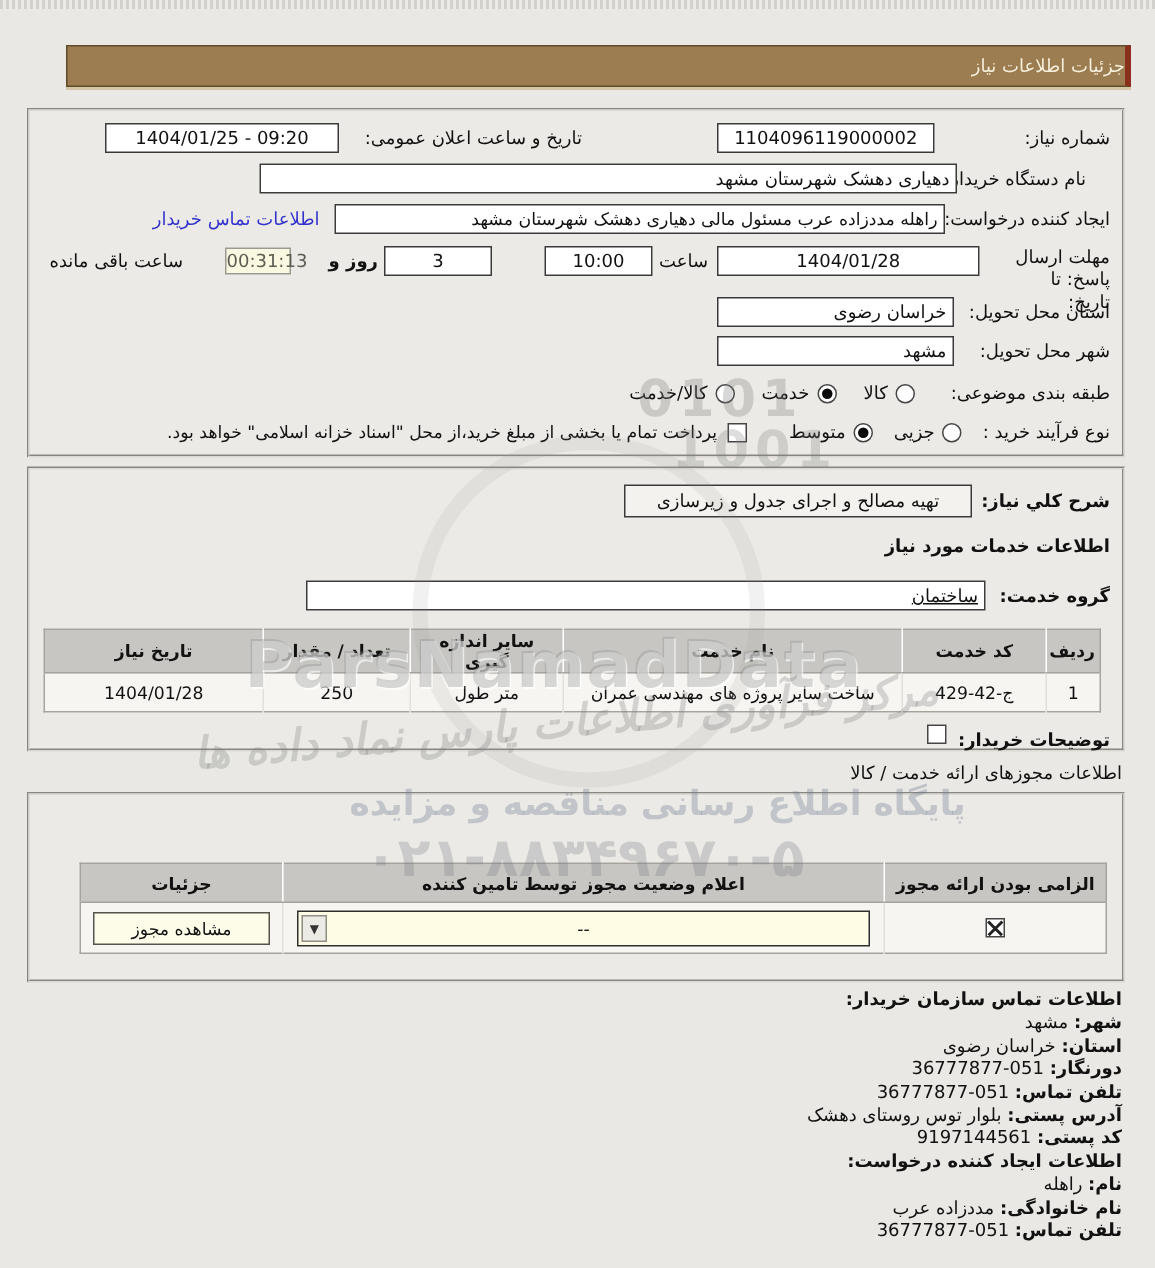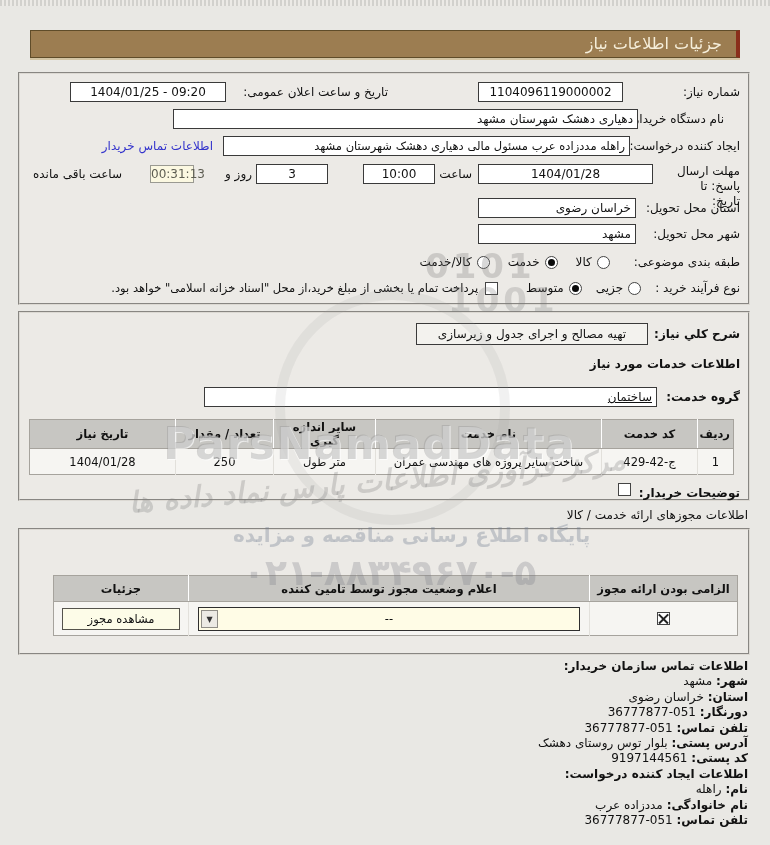--- a/index.html
+++ b/index.html
@@ -10,25 +10,25 @@
     font-family:"DejaVu Sans", sans-serif;
     font-size:12px; color:#111;
     direction:rtl;
   }
   .topstrip{
     position:absolute; left:0; top:0; width:770px; height:6px;
     background:repeating-linear-gradient(90deg,#d2d1cd 0 2px,#eceae6 2px 4px);
   }
   
   .titlebar{
-    position:absolute; left:30px; top:30px; width:710px; height:28px;
+    position:absolute; left:44px; top:30px; width:710px; height:28px;
     background:#9c7d51; color:#f6efdb;
     border:1px solid #5f4c29; border-right:4px solid #8a2f1b;
     box-shadow:0 2px 0 rgba(201,182,138,.7);
-    line-height:26px; text-align:right; padding-right:14px; font-size:16px;
+    line-height:26px; text-align:right; font-size:12px;
   }
   
   .panel{
     position:absolute; background:#eceae6;
     border:2px groove #dcd9d3;
   }
   #panel1{ left:18px; top:72px; width:732px; height:233px; }
   #panel2{ left:18px; top:311px; width:732px; height:190px; }
   #panel3{ left:18px; top:528px; width:732px; height:127px; }
 
@@ -109,21 +109,21 @@
     border:10px solid rgba(155,155,155,.14); border-radius:50%; }
   .wm-digits1{ left:425px; top:246px; font-size:34px; font-weight:bold;
     letter-spacing:4px; color:rgba(125,125,125,.30); direction:ltr; }
   .wm-digits2{ left:448px; top:280px; font-size:34px; font-weight:bold;
     letter-spacing:4px; color:rgba(125,125,125,.26); direction:ltr; }
   .wm-brand{ left:163px; top:418px; font-size:44px; font-weight:bold;
     letter-spacing:1px; color:rgba(140,140,140,.34); direction:ltr;
     text-shadow:1px 1px 0 rgba(255,255,255,.65); }
   .wm-callig{ left:128px; top:464px; font-size:29px; font-weight:bold;
     color:rgba(130,130,130,.30); transform:rotate(-5deg); font-style:italic; }
-  .wm-portal{ left:233px; top:523px; font-size:20px; font-weight:bold;
+  .wm-portal{ left:233px; top:523px; font-size:23px; font-weight:bold;
     color:rgba(110,122,145,.34); }
   .wm-phone{ left:243px; top:552px; font-size:36px; font-weight:bold;
     color:rgba(118,118,128,.28); direction:ltr; letter-spacing:2px; }
 </style>
 </head>
 <body>
 
 <div class="topstrip"></div>
 
 <div class="titlebar">جزئیات اطلاعات نیاز</div>
@@ -147,21 +147,21 @@
     <span class="abs ibox rt" style="right:110px; width:407px; font-size:11.5px;">راهله مددزاده عرب مسئول مالی  دهیاری دهشک  شهرستان مشهد</span>
     <a class="abs link" style="right:527px; line-height:20px;">اطلاعات تماس خریدار</a>
   </div>
 
   <div class="prow" style="top:90px; height:32px;">
     <span class="abs" style="right:0; width:86px; line-height:15px;"><span>مهلت ارسال پاسخ: تا</span><br><span>تاریخ:</span></span>
     <span class="abs ibox center" style="right:87px; width:175px;">1404/01/28</span>
     <span class="abs lbl" style="right:268px;">ساعت</span>
     <span class="abs ibox center" style="right:305px; width:72px;">10:00</span>
     <span class="abs ibox center" style="right:412px; width:72px;">3</span>
-    <span class="abs lbl" style="right:488px;">روز و</span>
+    <span class="abs lbl" style="right:488px;font-weight:bold;">روز و</span>
     <span class="abs timer ltr" style="right:546px; width:44px; top:1px;">00:31:13</span>
     <span class="abs lbl" style="right:618px;">ساعت باقی مانده</span>
   </div>
 
   <div class="prow" style="top:124px;">
     <span class="abs lbl" style="right:0;">استان محل تحویل:</span>
     <span class="abs ibox rt" style="right:104px; width:158px;">خراسان رضوی</span>
   </div>
 
   <div class="prow" style="top:150px;">

